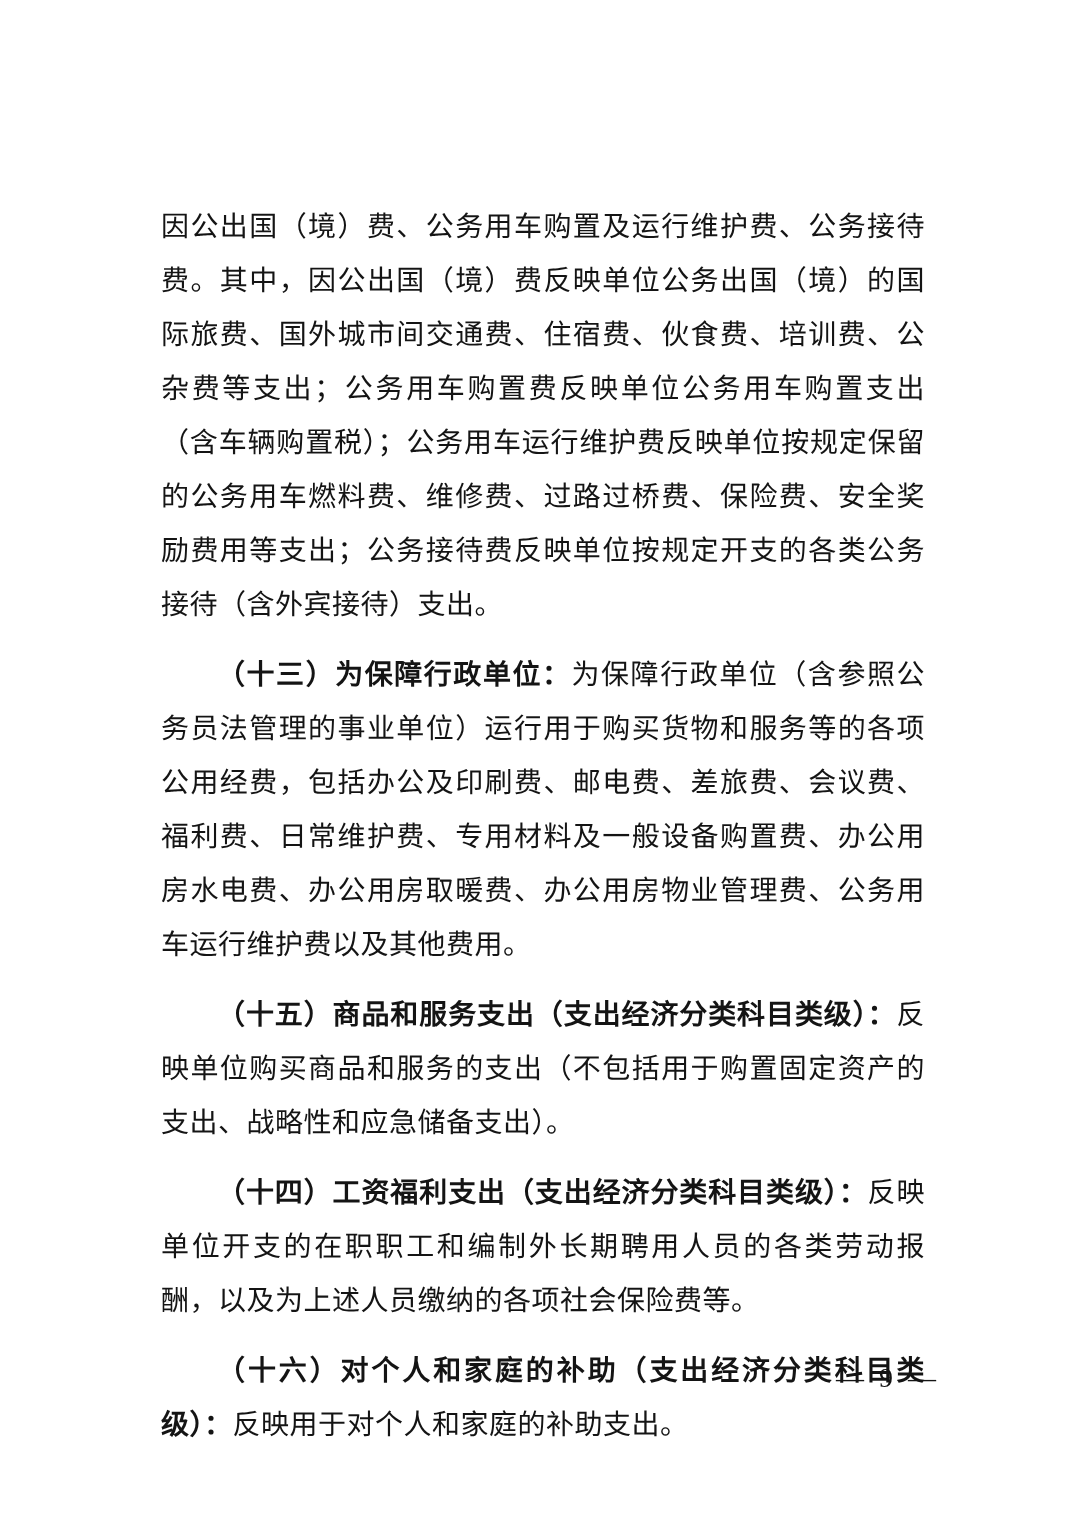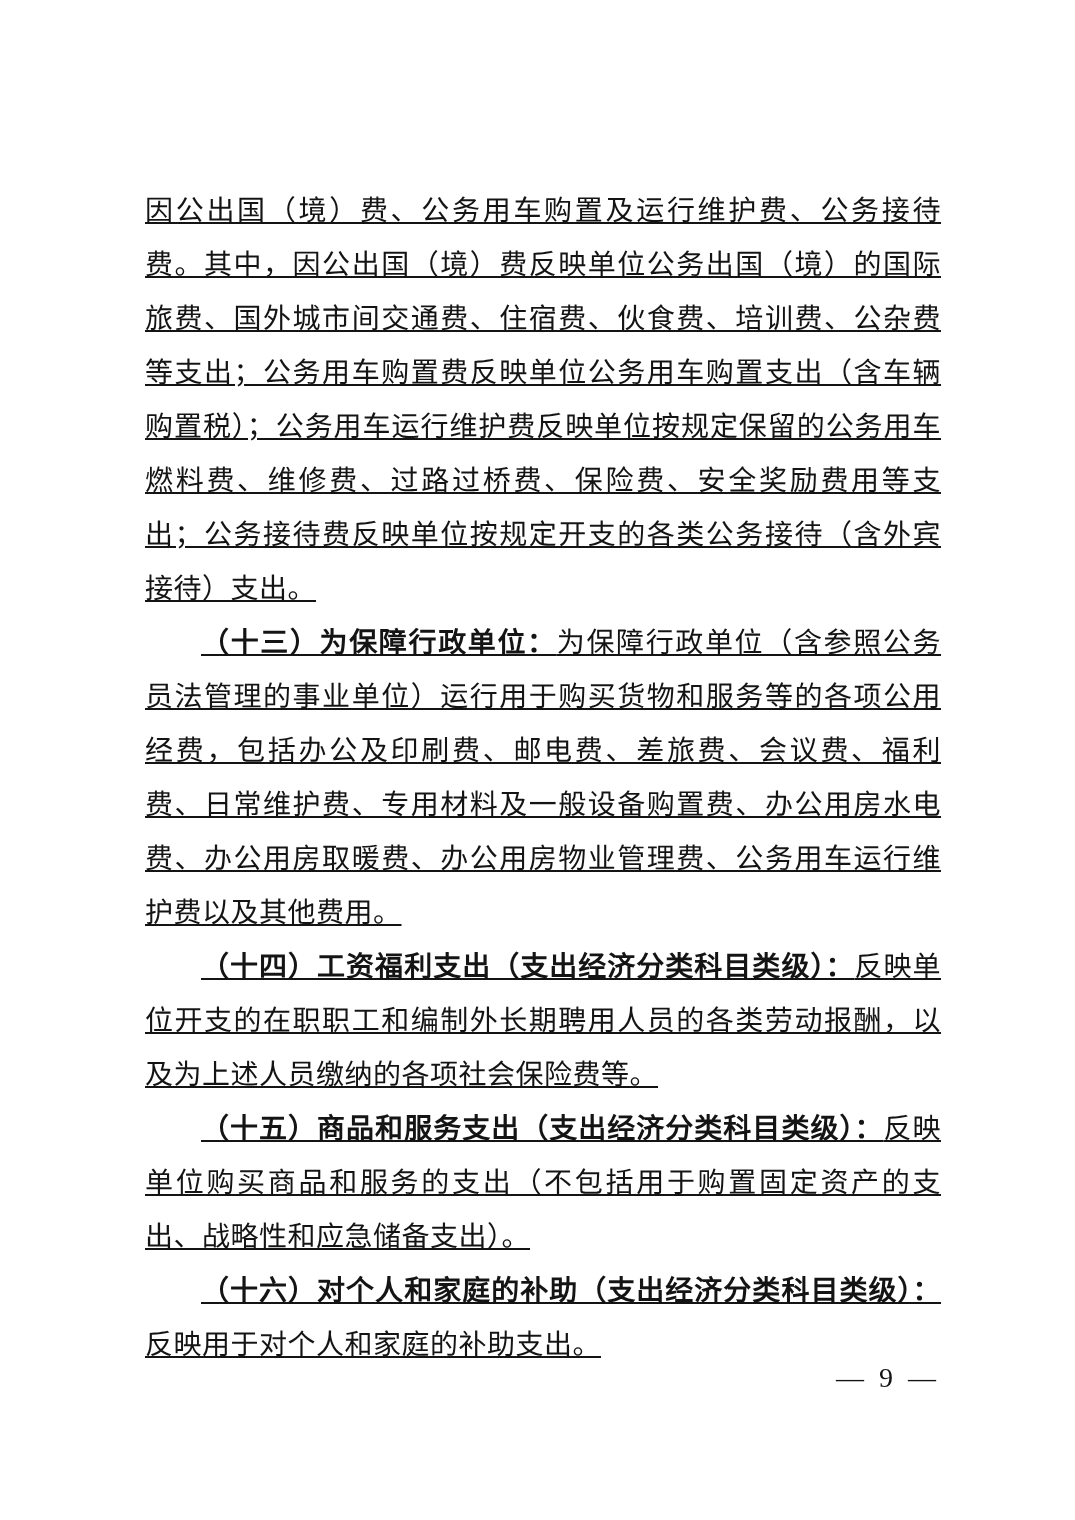--- a/index.html
+++ b/index.html
@@ -24,24 +24,23 @@
       position: absolute;
       left: 145px;
       top: 184px;
       width: 796px;
       font-size: 28px;
       line-height: 54px;
       text-align: justify;
       letter-spacing: 0.5px;
     }
     .para {
-      margin: 0;
+      margin: 16px;
       padding: 0;
       text-indent: 0;
-      text-decoration: underline;
     }
     .para.indent {
       text-indent: 2em;
     }
     .para .head {
       font-weight: bold;
     }
     .page-number {
       position: absolute;
       top: 1358px;
@@ -55,21 +54,21 @@
   </style>
 </head>
 <body>
 
 <div class="page">
   <main class="text-block">
     <p class="para"><span class="head"></span><span>因公出国（境）费、公务用车购置及运行维护费、公务接待费。其中，因公出国（境）费反映单位公务出国（境）的国际旅费、国外城市间交通费、住宿费、伙食费、培训费、公杂费等支出；公务用车购置费反映单位公务用车购置支出（含车辆购置税）；公务用车运行维护费反映单位按规定保留的公务用车燃料费、维修费、过路过桥费、保险费、安全奖励费用等支出；公务接待费反映单位按规定开支的各类公务接待（含外宾接待）支出。</span></p>
 
     <p class="para indent"><span class="head">（十三）为保障行政单位：</span><span>为保障行政单位（含参照公务员法管理的事业单位）运行用于购买货物和服务等的各项公用经费，包括办公及印刷费、邮电费、差旅费、会议费、福利费、日常维护费、专用材料及一般设备购置费、办公用房水电费、办公用房取暖费、办公用房物业管理费、公务用车运行维护费以及其他费用。</span></p>
 
+    <p class="para indent"><span class="head">（十五）商品和服务支出（支出经济分类科目类级）：</span><span>反映单位购买商品和服务的支出（不包括用于购置固定资产的支出、战略性和应急储备支出）。</span></p>
+
     <p class="para indent"><span class="head">（十四）工资福利支出（支出经济分类科目类级）：</span><span>反映单位开支的在职职工和编制外长期聘用人员的各类劳动报酬，以及为上述人员缴纳的各项社会保险费等。</span></p>
-
-    <p class="para indent"><span class="head">（十五）商品和服务支出（支出经济分类科目类级）：</span><span>反映单位购买商品和服务的支出（不包括用于购置固定资产的支出、战略性和应急储备支出）。</span></p>
 
     <p class="para indent"><span class="head">（十六）对个人和家庭的补助（支出经济分类科目类级）：</span><span>反映用于对个人和家庭的补助支出。</span></p>
   </main>
 
   <div class="page-number">— 9 —</div>
 </div>
 
 </body></html>

